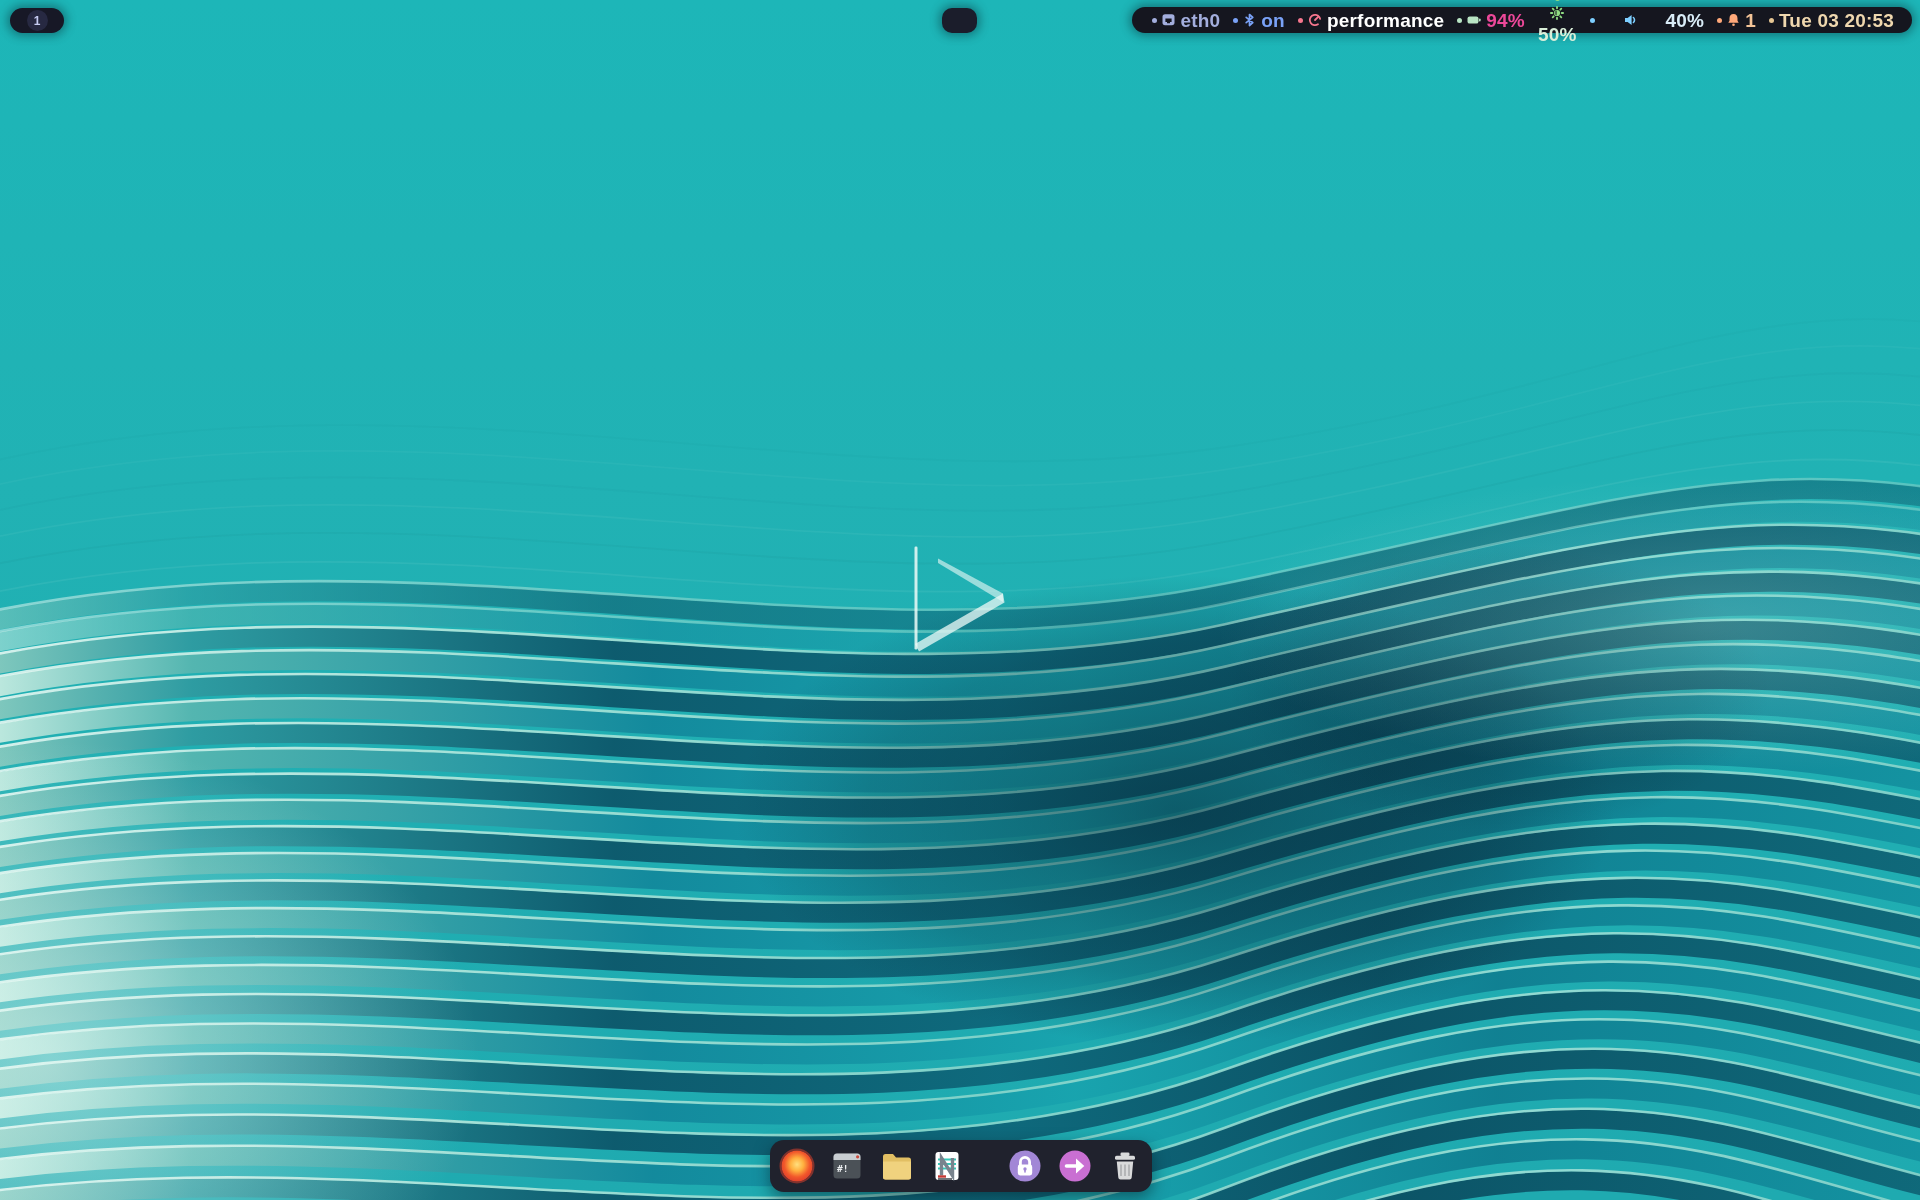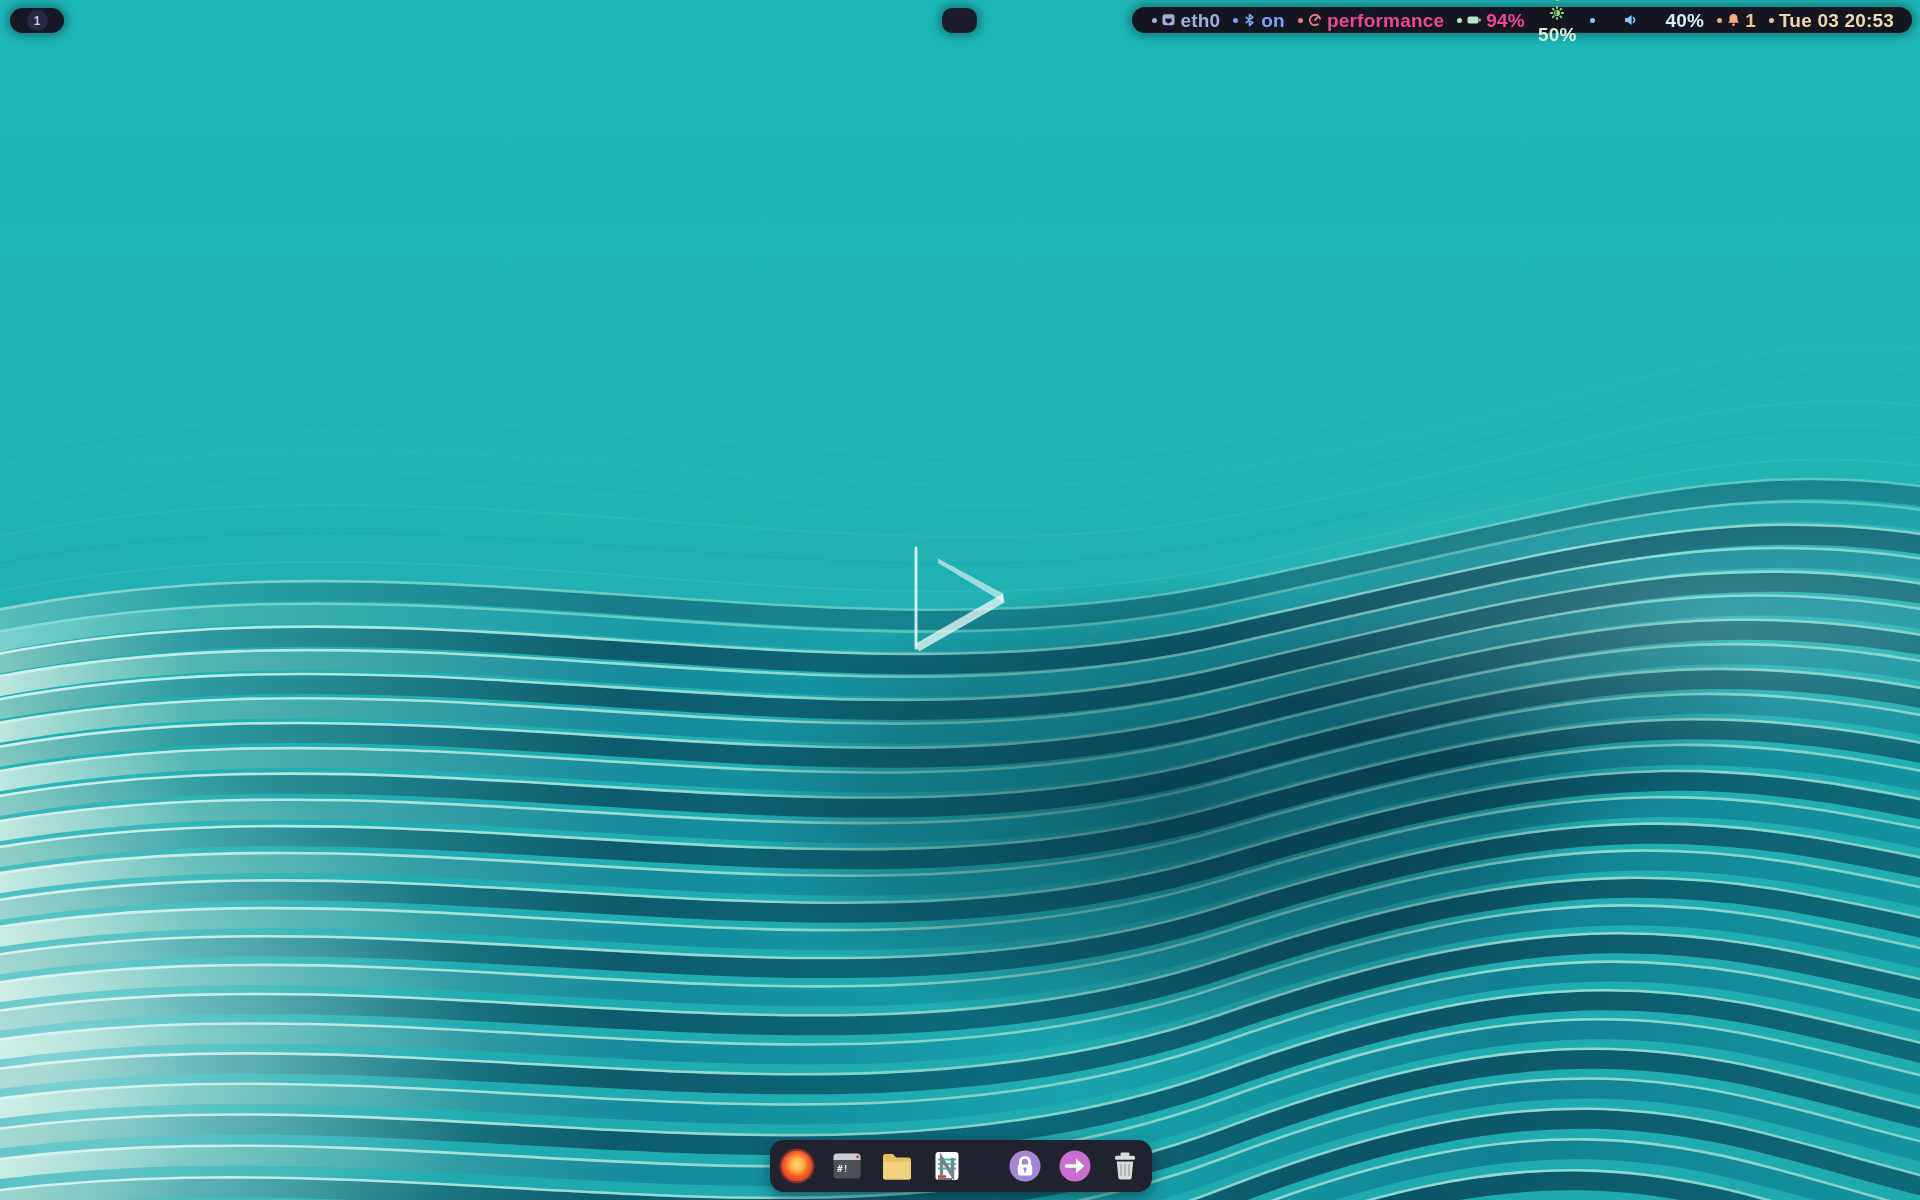--- a/index.html
+++ b/index.html
@@ -200,21 +200,21 @@
     </svg>
     <span class="mlabel" style="color: rgb(122, 162, 247);">on</span>
   </div>
 
   <div class="module" style="color: rgb(247, 118, 142);">
     <span class="dot"></span>
     <svg class="micon" width="14" height="14" viewBox="0 0 14 14">
       <circle cx="7" cy="7" r="5.2" fill="none" stroke="currentColor" stroke-width="1.8" stroke-dasharray="26 7" transform="rotate(55 7 7)" stroke-linecap="round"></circle>
       <line x1="7" y1="7" x2="10.4" y2="3.6" stroke="currentColor" stroke-width="1.8" stroke-linecap="round"></line>
     </svg>
-    <span class="mlabel" style="color: #ec4899;">performance</span>
+    <span class="mlabel" style="color: #ffffff;">performance</span>
   </div>
 
   <div class="module" style="color: rgb(185, 229, 196);">
     <span class="dot"></span>
     <svg class="micon" width="14" height="14" viewBox="0 0 14 14">
       <rect x="0.5" y="3.4" width="11" height="7.2" rx="2.2" fill="currentColor"></rect>
       <rect x="12" y="5.5" width="1.6" height="3" rx="0.8" fill="currentColor"></rect>
     </svg>
     <span class="mlabel" style="color: #ec4899;">94%</span>
   </div>

